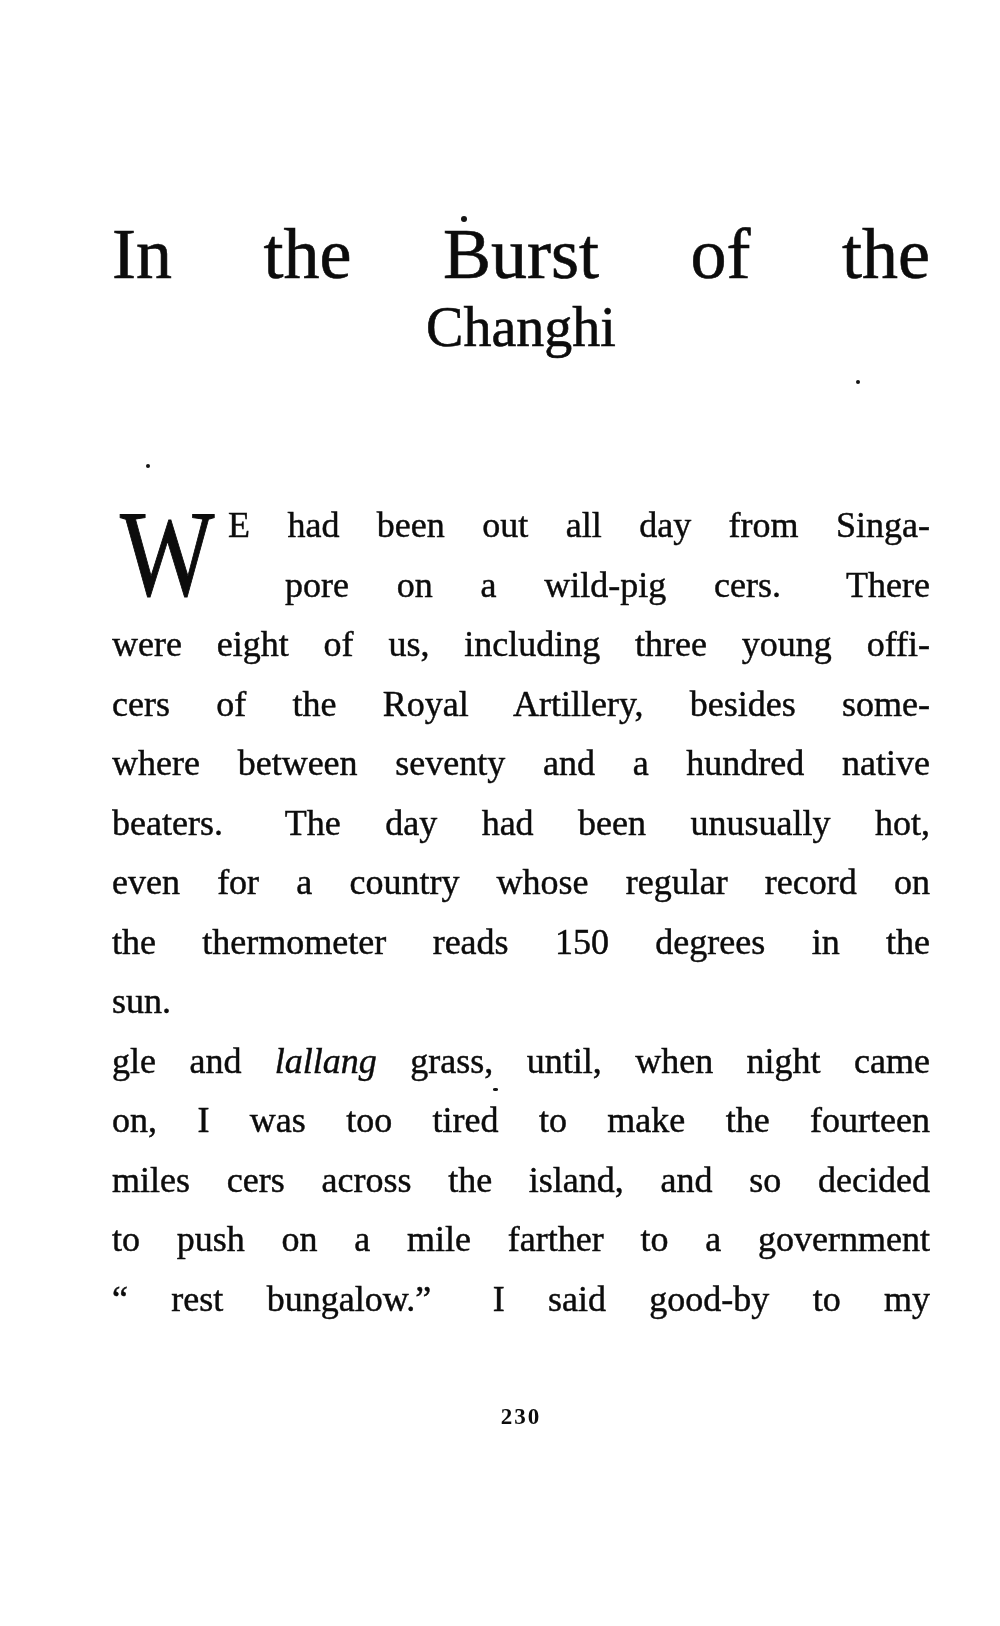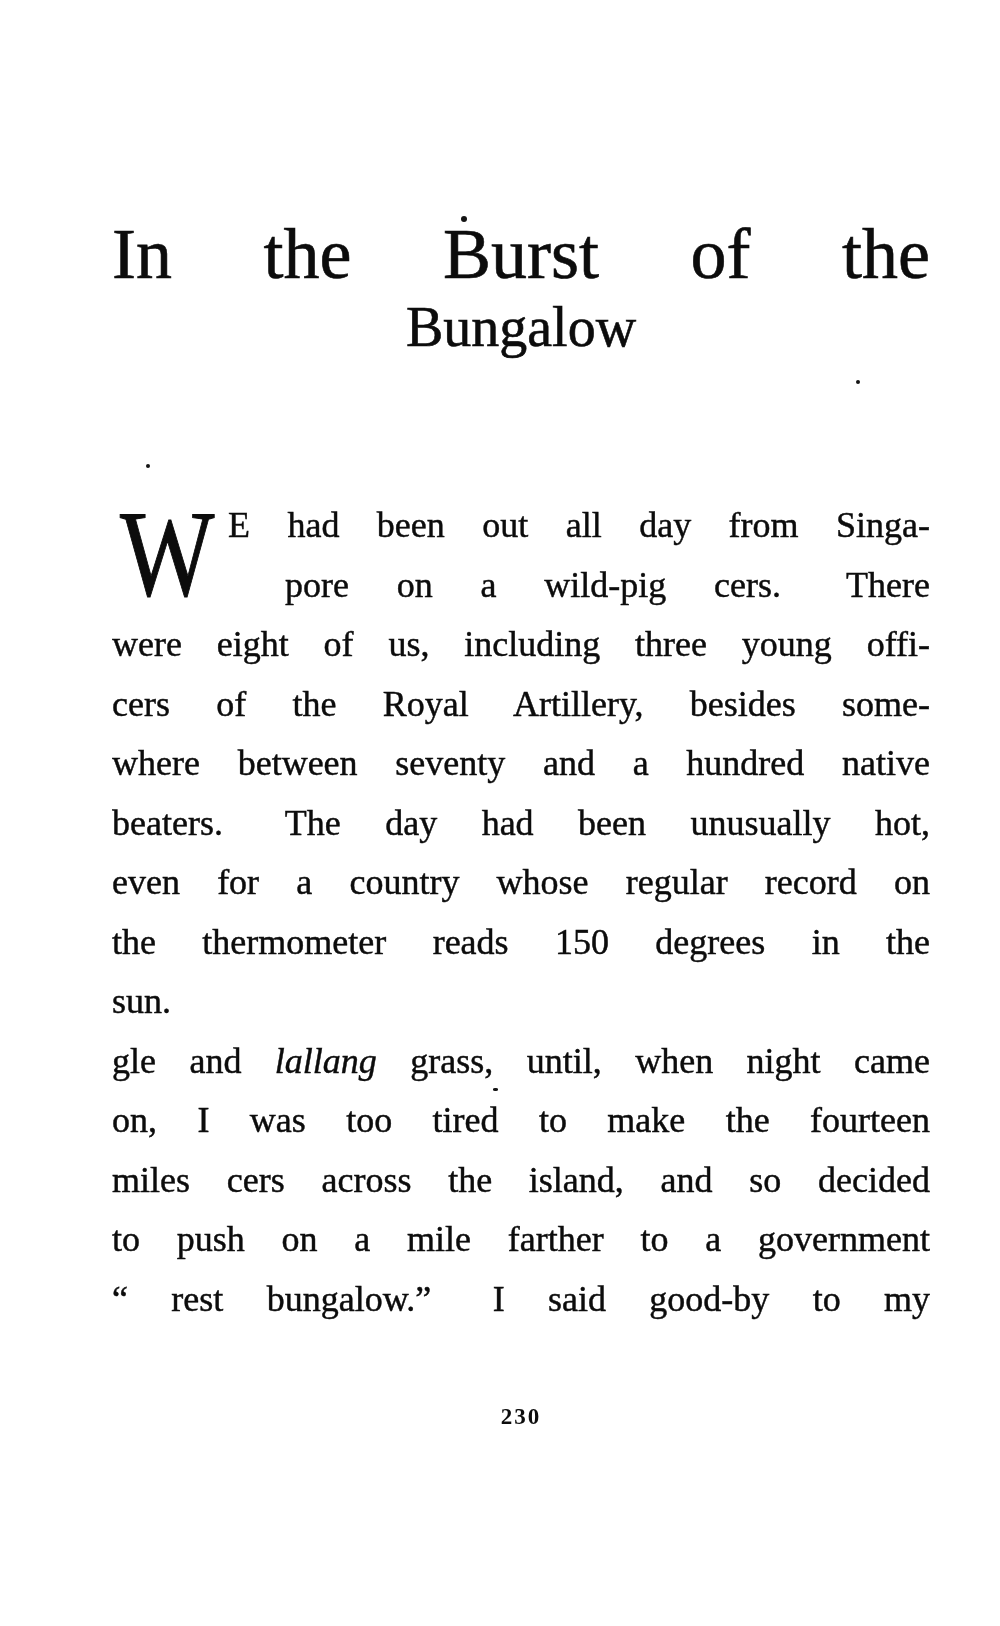--- a/index.html
+++ b/index.html
@@ -121,21 +121,21 @@
 <body>
 
 <div class="page">
 
   <div class="speck s1"></div>
   <div class="speck s2"></div>
   <div class="speck s3"></div>
   <div class="speck s4"></div>
 
   <div class="title-line1">In the Burst of the Southwest</div>
-  <div class="title-line2">Bungalow</div>
+  <div class="title-line2">Changhi</div>
 
 
   <div class="dropcap">W</div>
 
   <div class="bodytext">
     <div class="line ind-drop1">E had been out all day from Singa-</div>
     <div class="line ind-drop2">pore on a wild-pig cers.  There</div>
     <div class="line">were eight of us, including three young offi-</div>
     <div class="line">cers of the Royal Artillery, besides some-</div>
     <div class="line">where between seventy and a hundred native</div>

